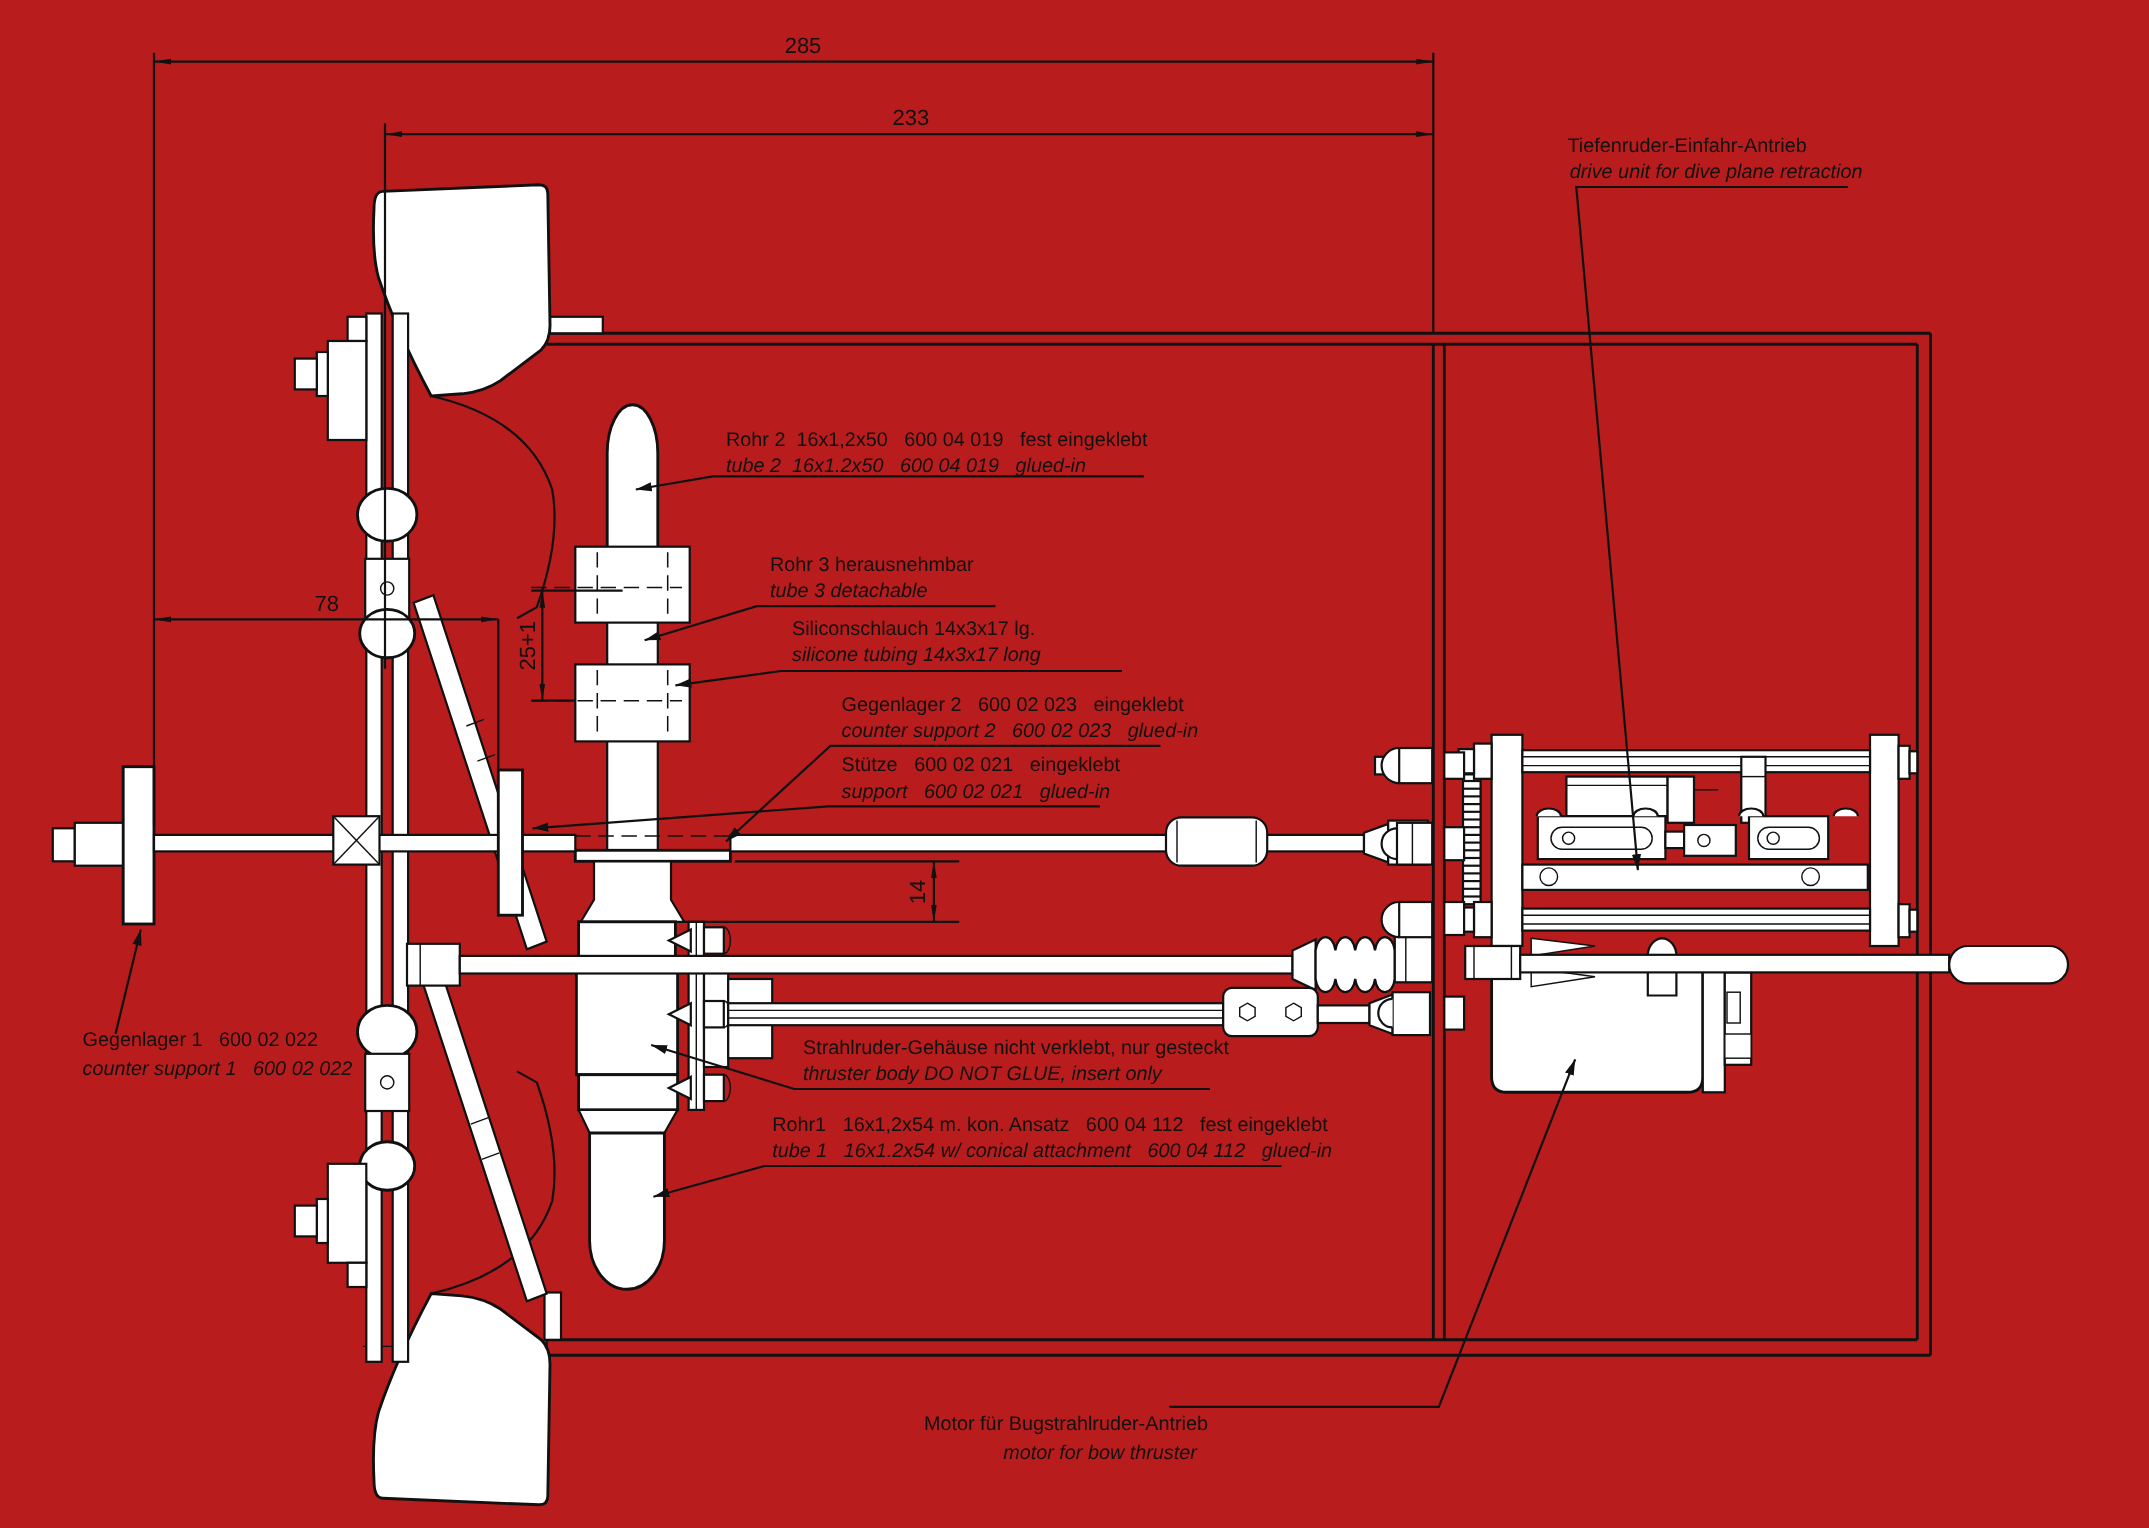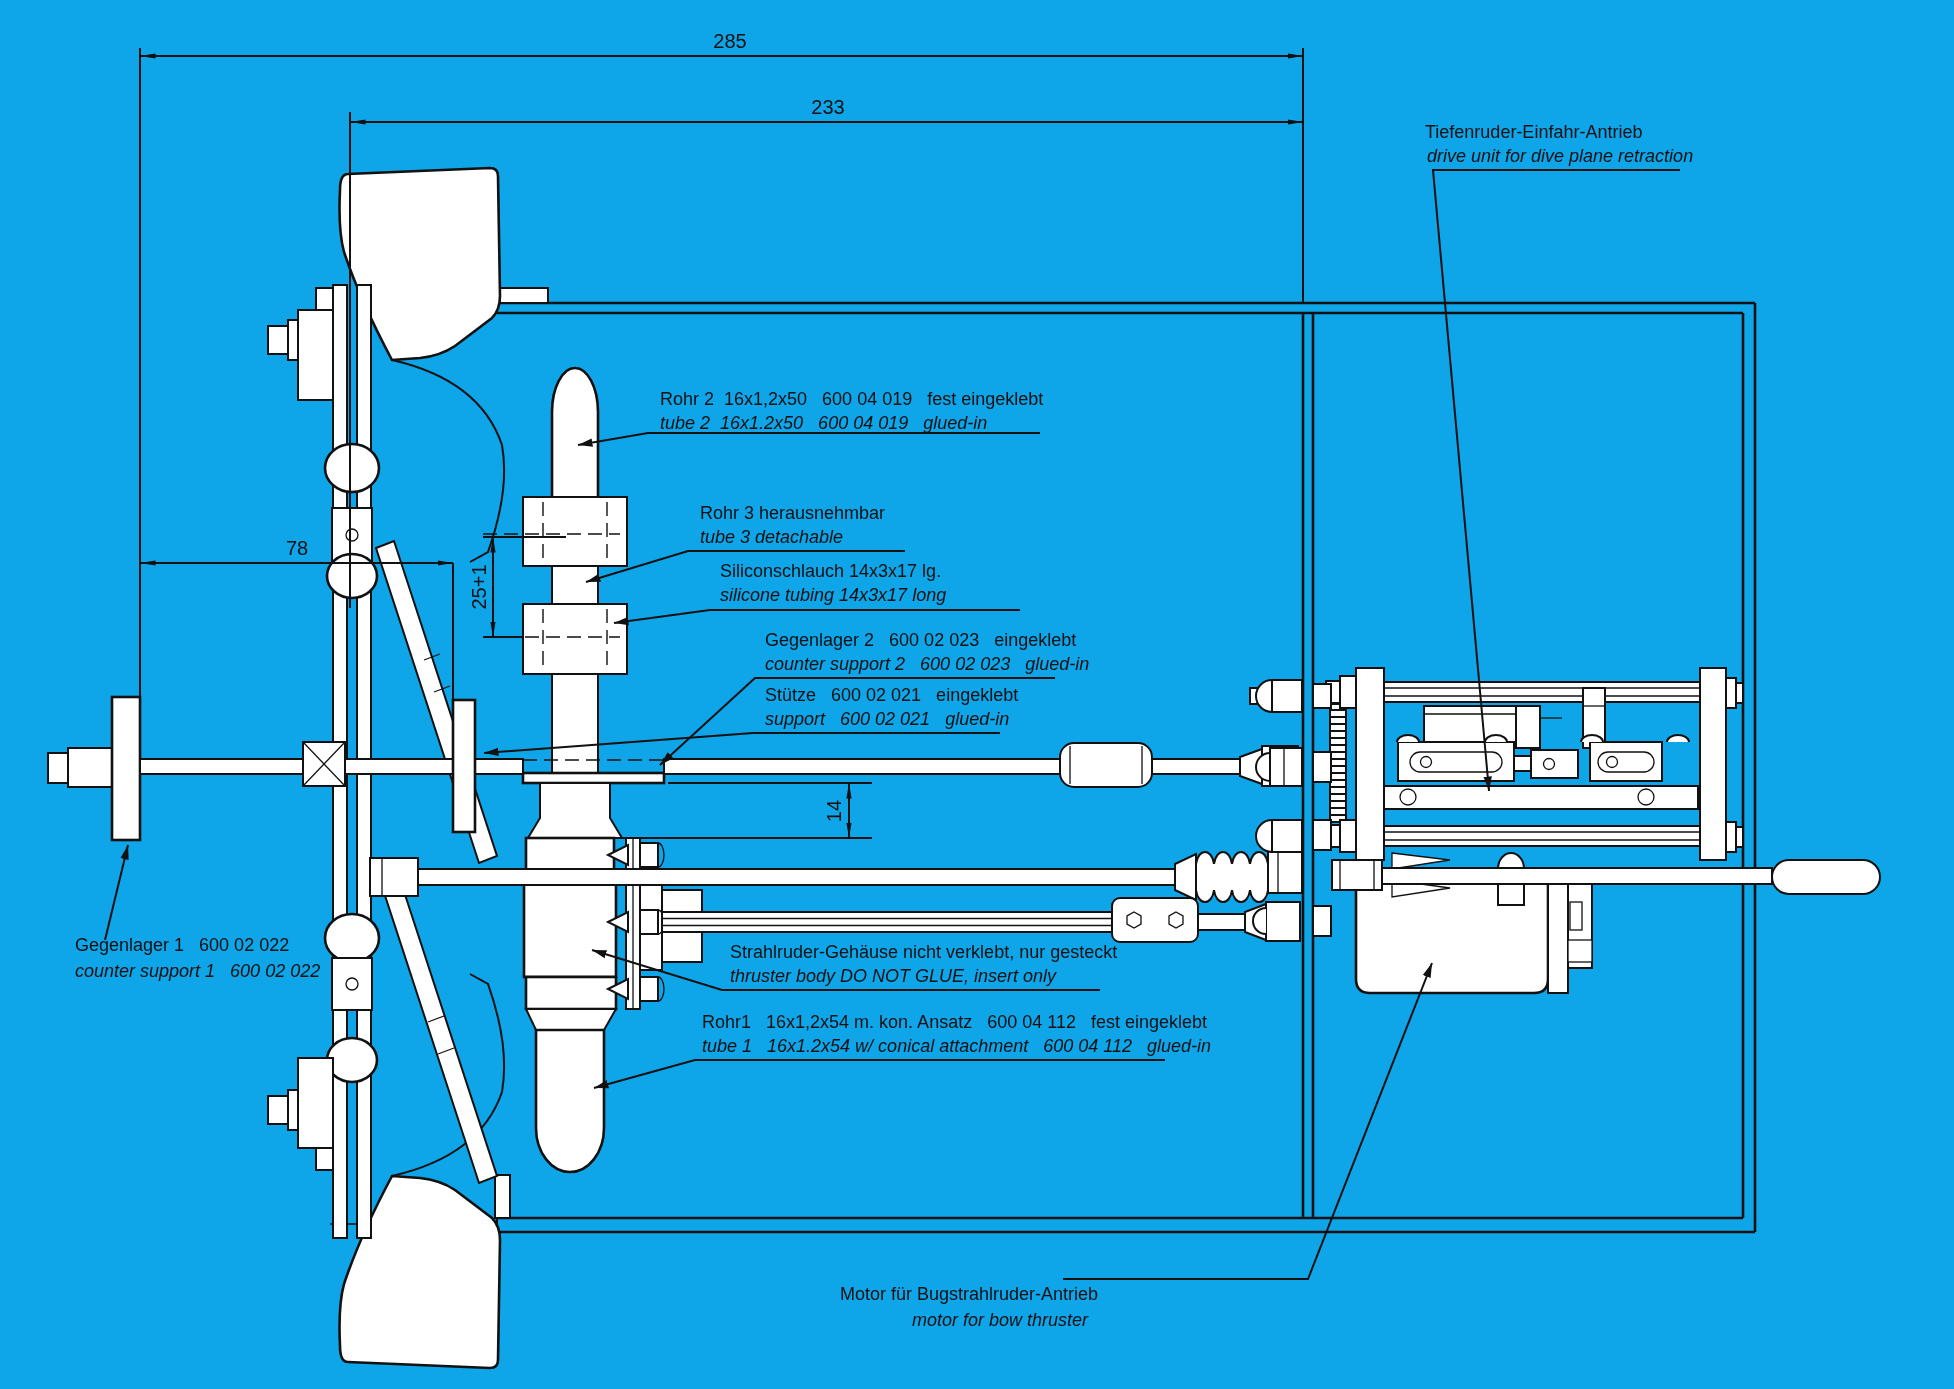--- a/index.html
+++ b/index.html
@@ -1,16 +1,16 @@
 <!DOCTYPE html>
 <html><head>
 <meta charset="utf-8">
 <style>
   html,body{margin:0;padding:0;background:#fff;}
-  .sheet{width:1954px;height:1389px;background:#0ea5e9;position:relative;overflow:hidden;}
+  .sheet{width:1954px;height:1389px;background:#b91c1c;position:relative;overflow:hidden;}
   svg{display:block;}
   svg *{vector-effect:none;}
   path,rect,circle,ellipse,polygon,line,polyline{stroke:#111;fill:none;stroke-width:2;}
   .w{fill:#fff;}
   .thick{stroke-width:2.6;}
   .thin{stroke-width:1.3;}
   .hair{stroke-width:1.1;}
   .dash{stroke-dasharray:14 7;stroke-width:1.4;}
   text{font-family:"Liberation Sans",sans-serif;font-size:18px;fill:#111;stroke:none;white-space:pre;}
   .en{font-style:italic;}

